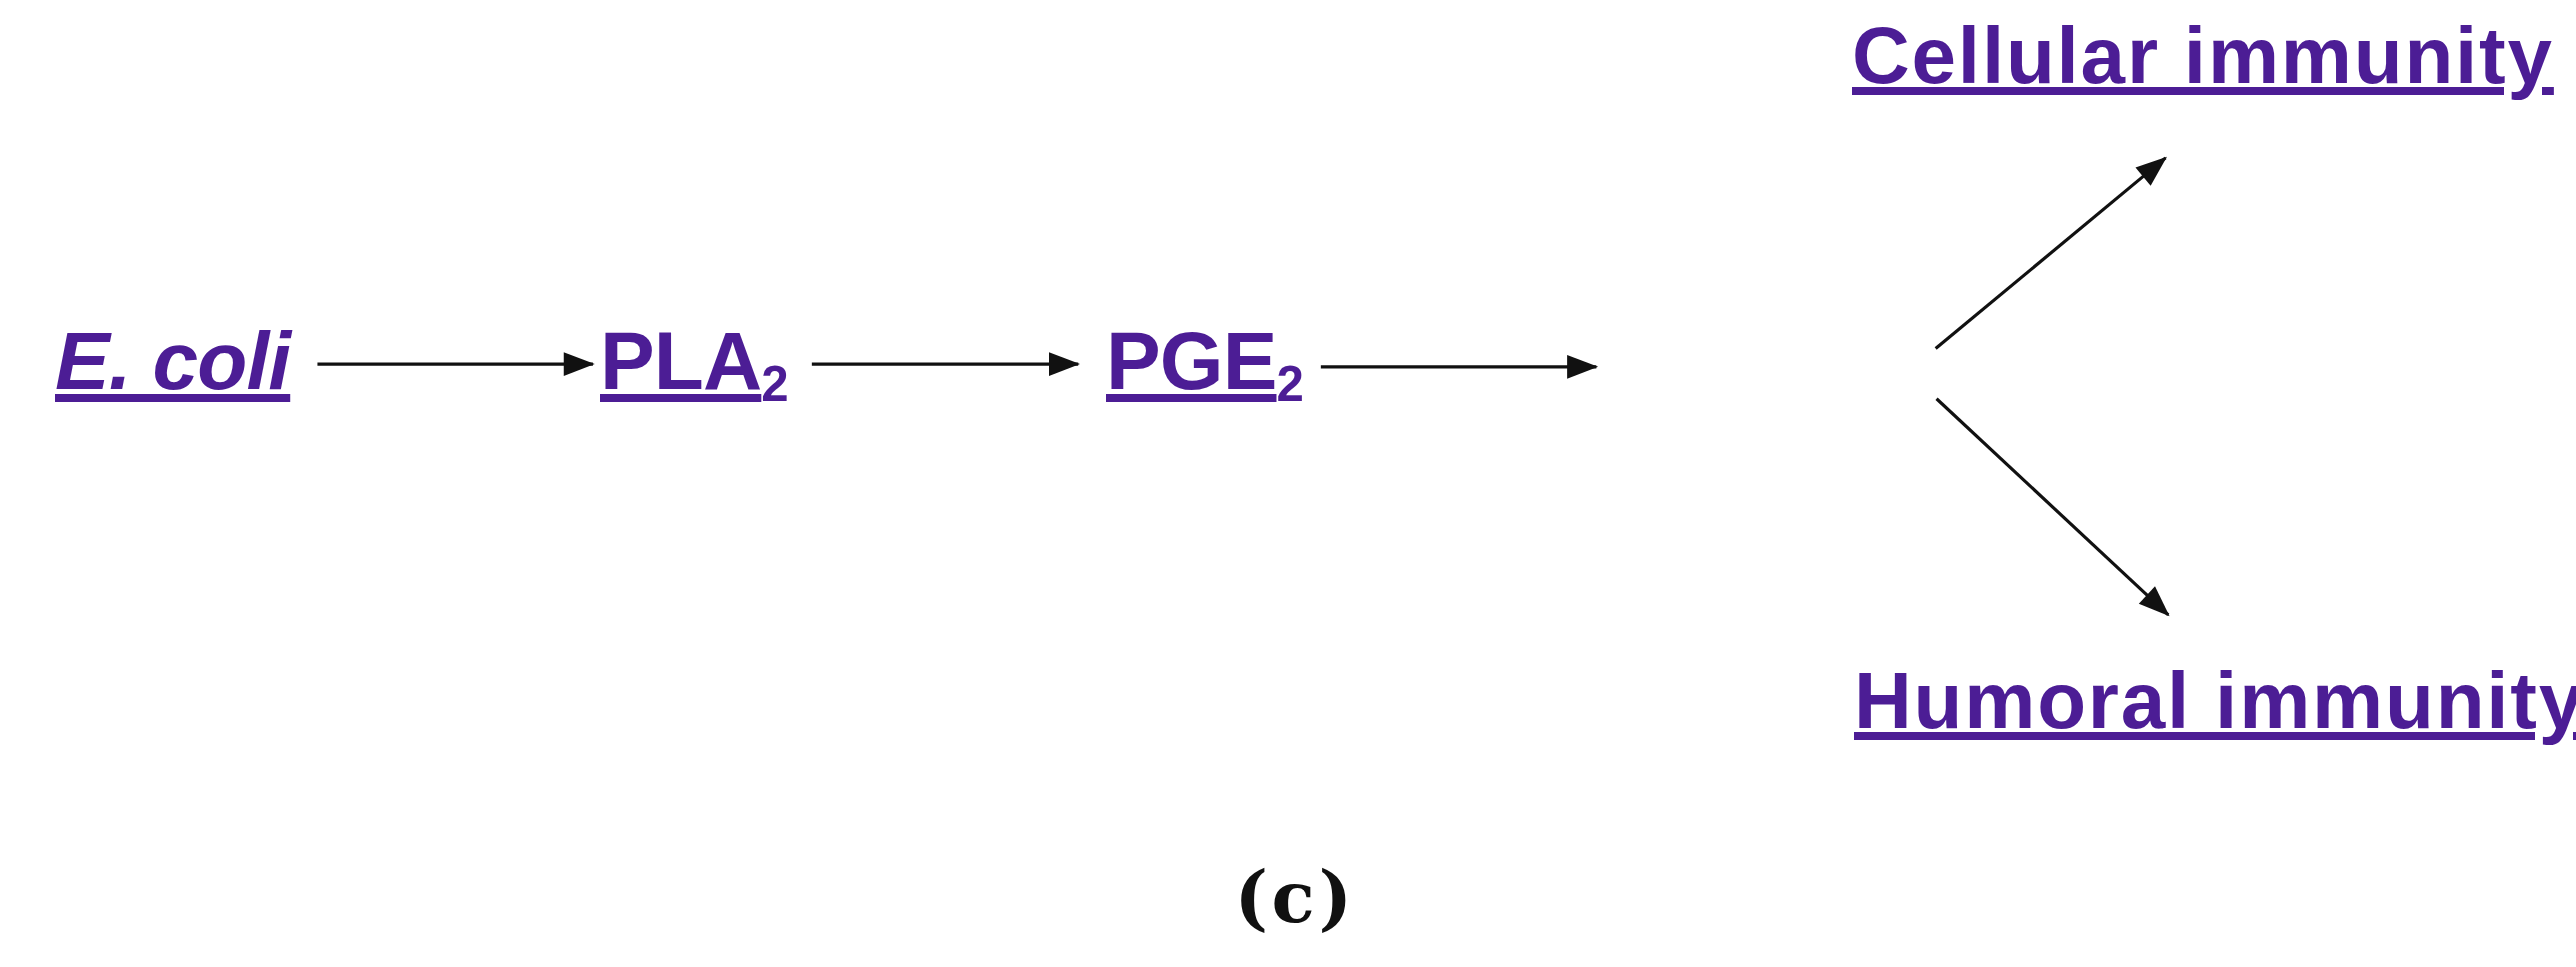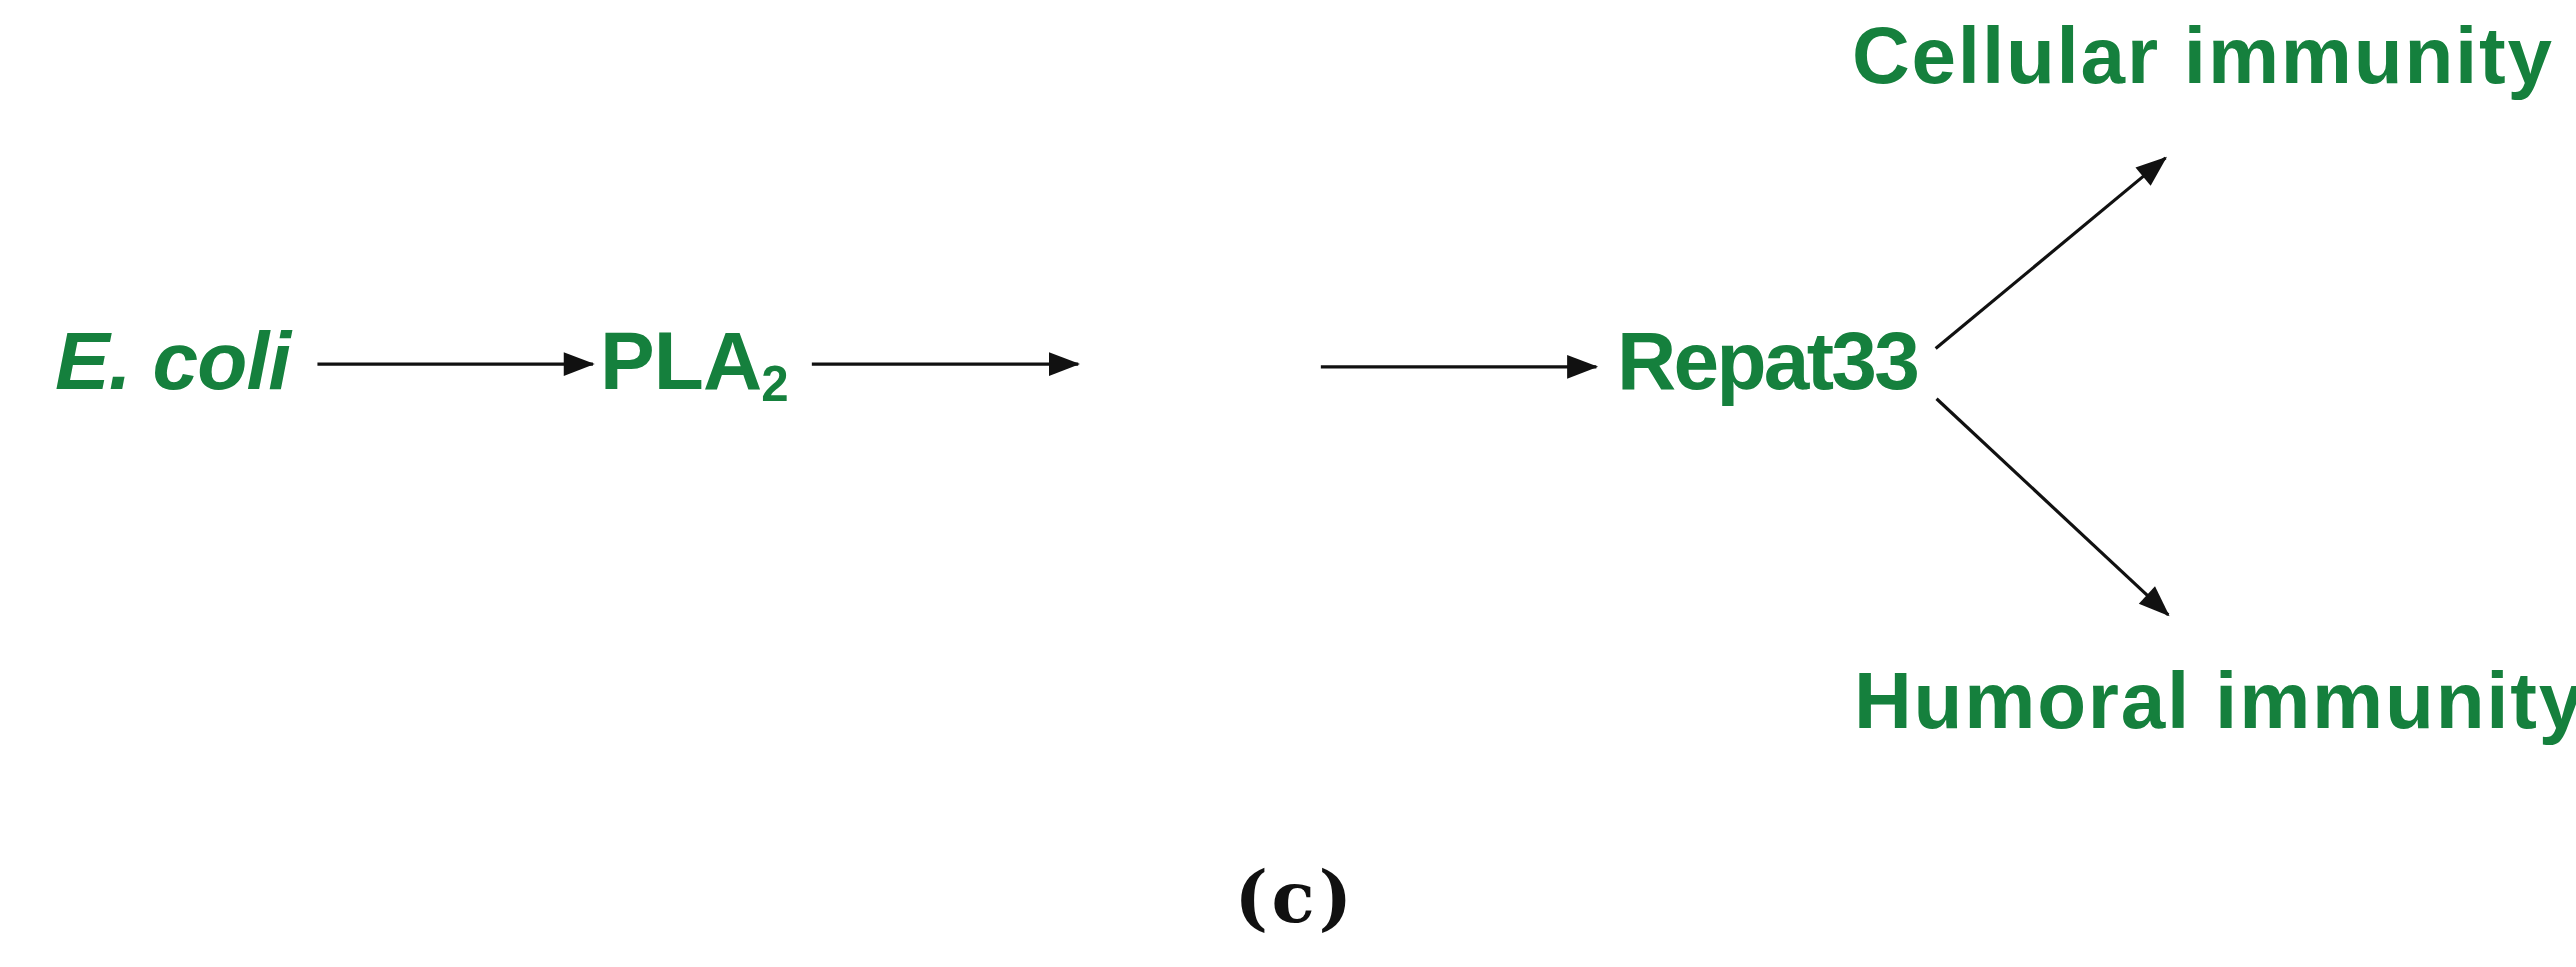--- a/index.html
+++ b/index.html
@@ -17,26 +17,27 @@
   }
   .arrow-layer {
     position: absolute;
     left: 0;
     top: 0;
     width: 2576px;
     height: 968px;
   }
   .node {
     position: absolute;
-    color: #15803d;
+    color: #4c1d95;
     font-weight: bold;
     font-size: 82px;
     line-height: 1;
     white-space: nowrap;
     letter-spacing: -0.9px;
+    text-decoration: underline;
   }
   .node .sub {
     font-size: 0.60em;
     position: relative;
     top: 0.24em;
     letter-spacing: 0;
   }
   .node-ecoli {
     left: 55px;
     top: 320px;
@@ -99,24 +100,24 @@
   </svg>
 
   <div class="node node-ecoli">
     <span>E. coli</span>
   </div>
 
   <div class="node node-pla2">
     <span>PLA</span><span class="sub">2</span>
   </div>
 
+  <div class="node node-pge2">
+    <span>PGE</span><span class="sub">2</span>
+  </div>
 
-  <div class="node node-repat33">
-    <span>Repat33</span>
-  </div>
 
   <div class="node node-cellular">
     <span>Cellular immunity</span>
   </div>
 
   <div class="node node-humoral">
     <span>Humoral immunity</span>
   </div>
 
   <div class="caption">

